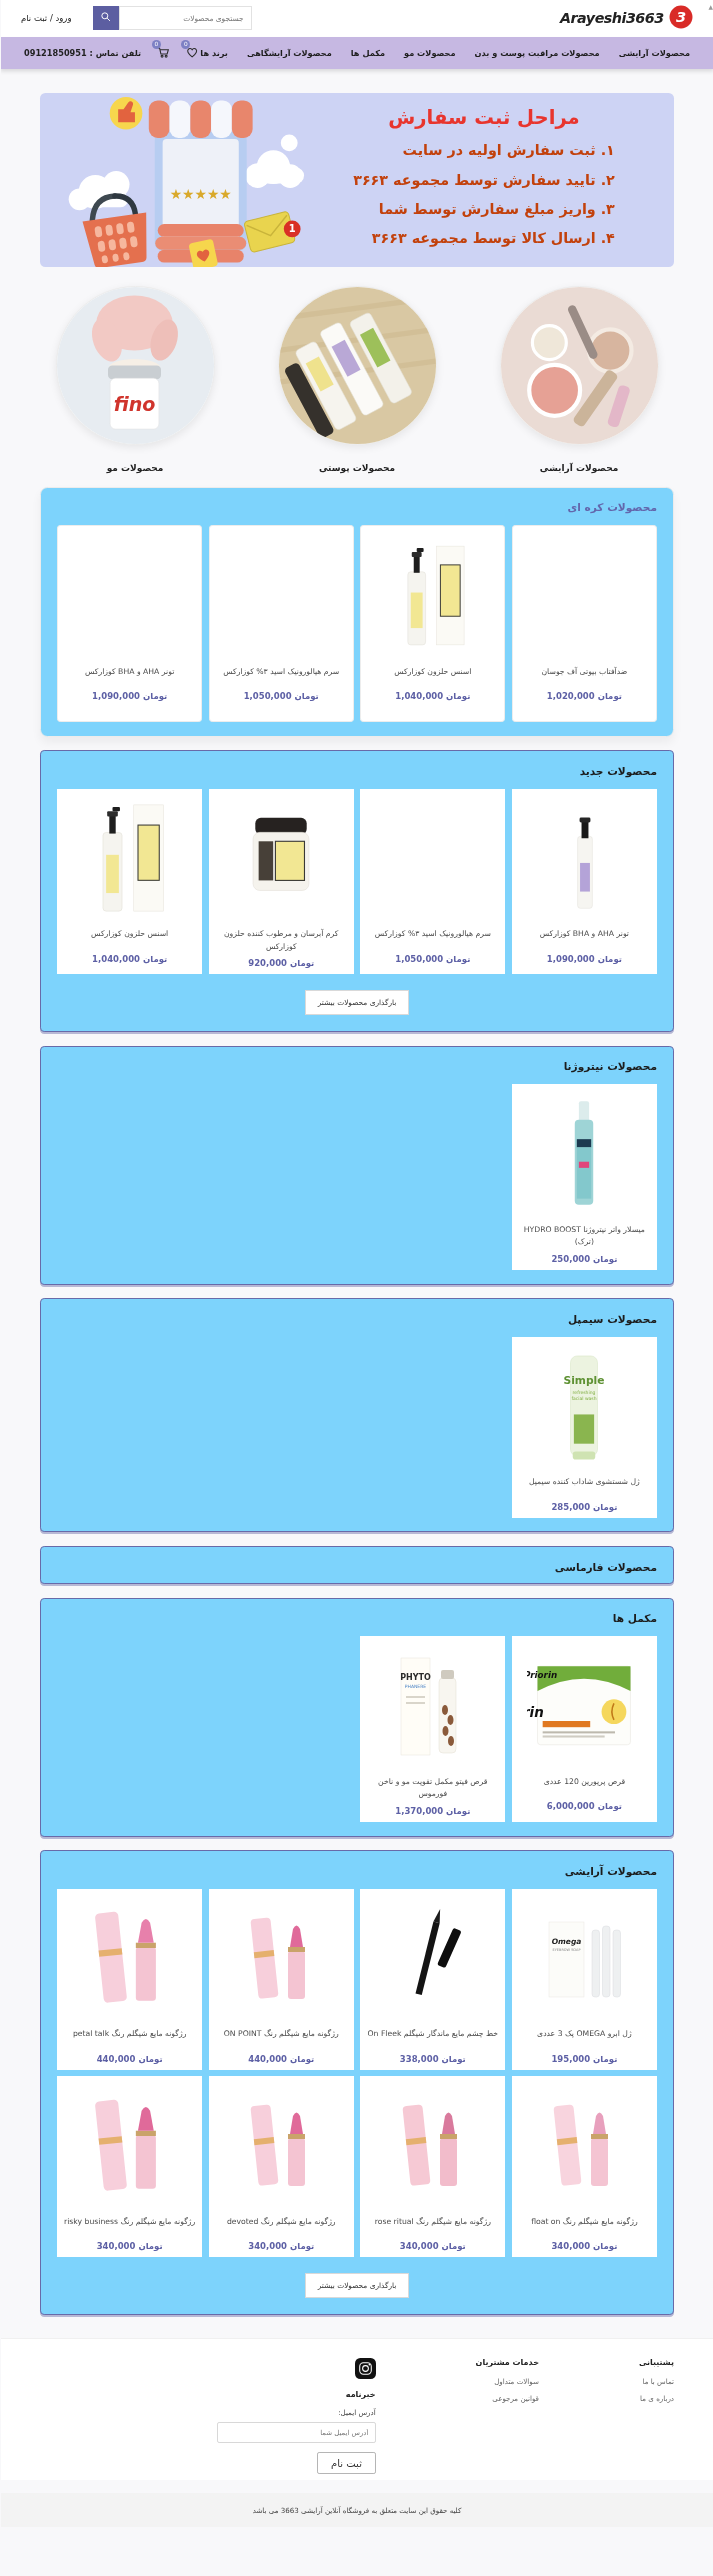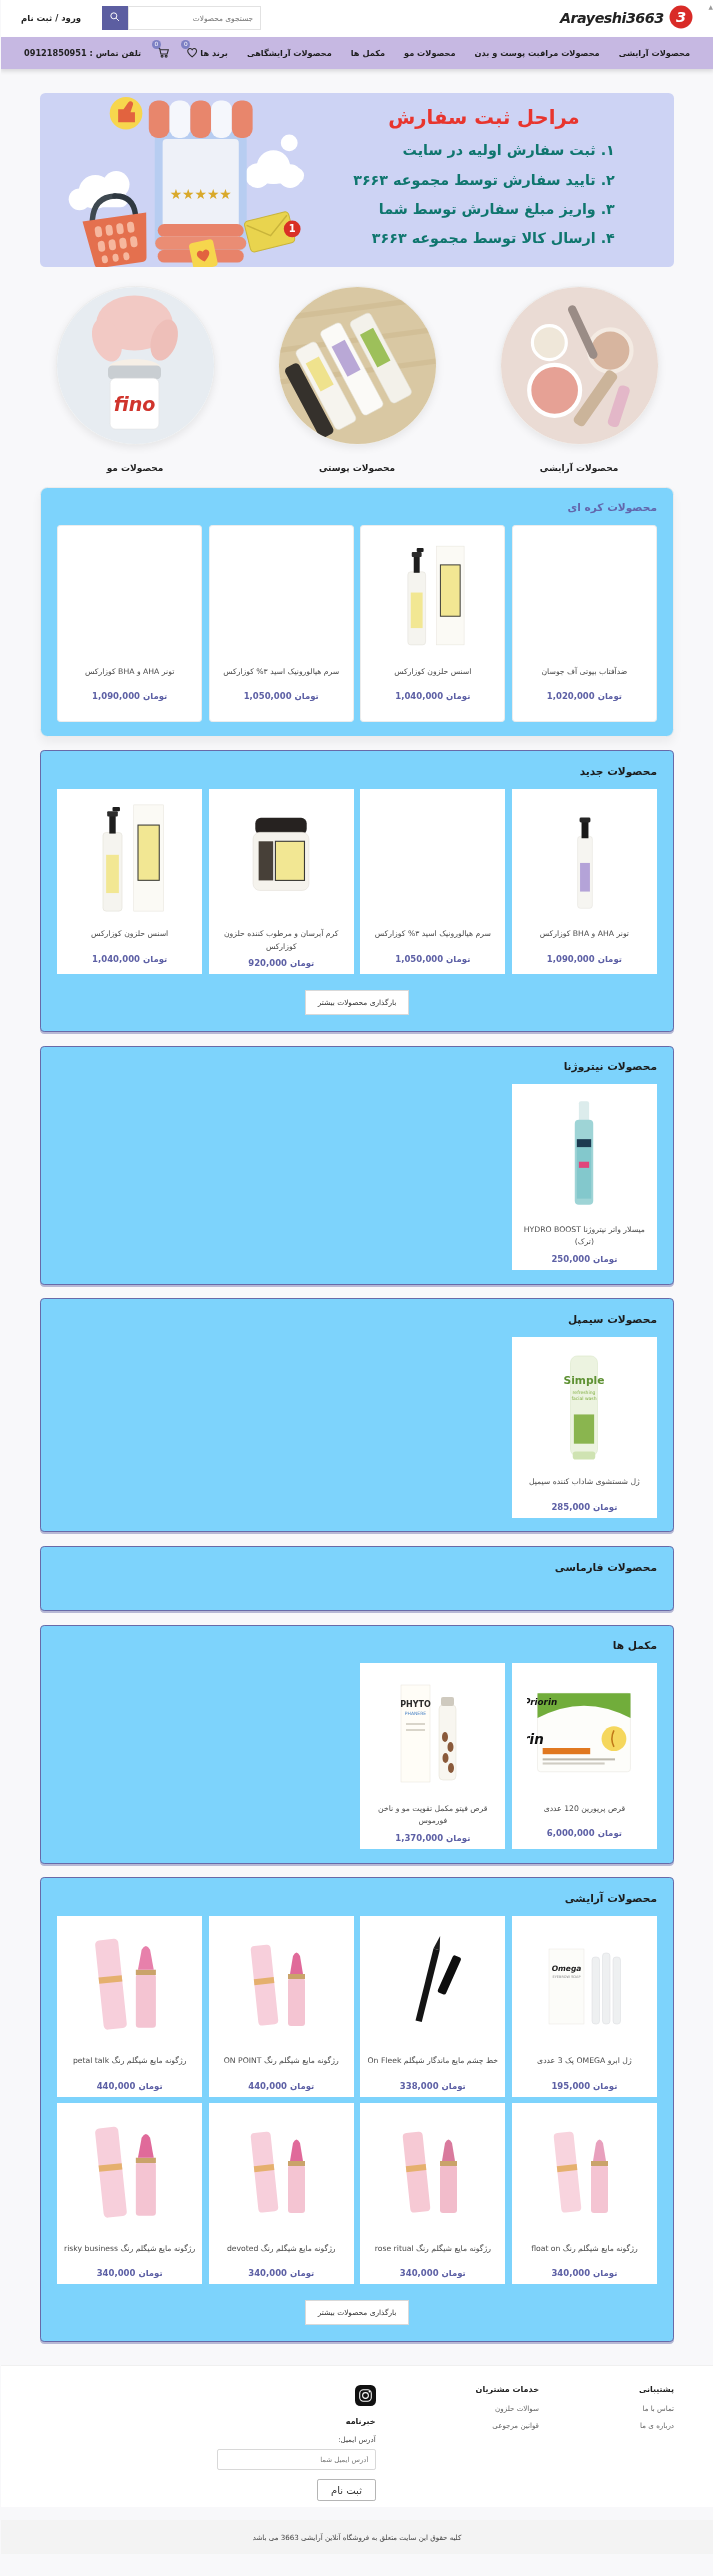--- a/index.html
+++ b/index.html
@@ -7,37 +7,37 @@
   .page { position:relative; width:714px; overflow:hidden; }
 
   
   .topbar { display:flex; align-items:center; background:#fff; padding:5.3px 21px; gap:21px; }
   .logo { display:flex; align-items:center; gap:5.3px; cursor:pointer; }
   .logo-text { font-style:italic; font-weight:bold; font-size:14.3px; letter-spacing:-0.5px; direction:ltr; }
   .flex1 { flex:1; }
   .search { display:flex; align-items:stretch; }
   .search input { width:133px; height:24px; border:0.5px solid #e2e2e2; padding:0 7.4px; font-size:7.4px; color:#555; outline:none; text-align:right; font-family:inherit; background:#fff; }
   .search button { width:26.4px; height:24px; background:#5c5ea1; border:none; display:flex; align-items:center; justify-content:center; cursor:pointer; }
-  .login { font-weight:bold; font-size:8.5px; color:#222; text-decoration:none; white-space:nowrap; }
+  .login { font-weight:normal; font-size:8.5px; color:#222; text-decoration:none; white-space:nowrap; }
 
   .navbar { display:flex; align-items:center; justify-content:space-between; background:#c6b8e2; padding:8px 24px; box-shadow:0 2.6px 4.2px rgba(0,0,0,.13); }
   .nav-links { display:flex; gap:19px; list-style:none; margin:0; padding:0; }
   .nav-links li { font-size:8.2px; font-weight:bold; color:#1e1e1e; cursor:pointer; white-space:nowrap; }
   .nav-tools { display:flex; align-items:center; gap:15px; }
   .icon-wrap { position:relative; cursor:pointer; }
   .badge { position:absolute; top:-4.8px; left:-4.2px; background:#7e81c4; color:#fff; font-size:5.8px; width:9px; height:9px; border-radius:50%; display:flex; align-items:center; justify-content:center; }
   .phone { font-weight:bold; font-size:8.2px; white-space:nowrap; }
 
   .scrolltop { position:absolute; top:4.2px; right:1.1px; color:#9a9a9a; font-size:5.8px; cursor:pointer; }
 
   
   .banner { margin:24px 40px 0; height:174px; background:#cdd3f4; border-radius:5.3px; display:flex; overflow:hidden; align-items:center; }
   .banner-text { flex:1; display:flex; flex-direction:column; align-items:center; justify-content:center; padding-right:16px; }
   .banner-title { color:#e8352e; font-size:19.6px; font-weight:bold; margin:0 0 7.4px; }
-  .banner-steps { text-align:right; font-size:14.3px; font-weight:bold; color:#0f766e; line-height:2.05; }
+  .banner-steps { text-align:right; font-size:14.3px; font-weight:bold; color:#c2410c; line-height:2.05; }
   .banner-art { width:270px; flex:0 0 auto; display:flex; align-items:center; justify-content:center; }
 
   
   .cats { display:flex; justify-content:center; gap:63px; margin:19px 0 4.2px; }
   .cat { display:flex; flex-direction:column; align-items:center; gap:18px; cursor:pointer; }
   .cat-circle { width:159px; height:159px; border-radius:50%; overflow:hidden; border:0.5px solid #ececec; box-shadow:0 2.6px 8.5px rgba(0,0,0,.08); background:#fff; }
   .cat-circle svg { display:block; }
   .cat-label { font-weight:bold; font-size:9px; color:#222; }
 
   
@@ -46,21 +46,21 @@
   .sec-title { font-size:10.6px; font-weight:bold; color:#1c1c1c; margin:2.1px 0 11.6px; }
   .sec-title.purple { color:#6366ac; }
 
   .pgrid { display:grid; grid-template-columns:repeat(4,1fr); gap:6.3px; }
   .pcard { display:flex; flex-direction:column; align-items:center; text-align:center; padding:6.3px; cursor:pointer; background:#fff; }
   .pcard.bordered { border:0.5px solid #ededed; border-radius:3.2px; min-height:197px; }
   .pimg { height:126px; width:100%; display:flex; align-items:center; justify-content:center; }
   .pname { font-size:7.7px; color:#4a4a4a; margin:7.4px 0 5.3px; min-height:20px; line-height:1.6; }
   .pprice { direction:ltr; unicode-bidi:isolate; font-weight:bold; font-size:8.5px; color:#5d60a5; }
   .loadmore { display:block; margin:16px auto 2.1px; background:#fff; border:0.5px solid #d9d9d9; padding:6.9px 11.6px; font-size:7.4px; color:#333; font-family:inherit; cursor:pointer; }
-  .sec.title-only { padding-bottom:34px; }
+  .sec.title-only { padding-bottom:7px; }
 
   
   footer { background:#fff; margin-top:23px; padding:19px 40px 5.3px; border-top:0.5px solid #f0f0f0; }
   .footer-cols { display:flex; gap:100px; }
   .fcol h3 { font-size:8px; margin:0 0 9.5px; color:#222; }
   .fcol a { display:block; color:#666; font-size:7.1px; margin-bottom:8px; text-decoration:none; cursor:pointer; }
   .newsletter .insta { margin-bottom:8.5px; cursor:pointer; display:inline-block; }
   .newsletter h3 { margin-top:0; }
   .newsletter label { font-size:7.1px; color:#444; display:block; margin-bottom:5.3px; }
   .newsletter input { width:159px; height:21px; border:0.5px solid #d8d8d8; border-radius:2.1px; padding:0 6.3px; font-size:6.9px; text-align:right; font-family:inherit; color:#555; outline:none; }
@@ -555,21 +555,21 @@
 
   <footer>
     <div class="footer-cols">
       <div class="fcol">
         <h3>پشتیبانی</h3>
         <a href="#">تماس با ما</a>
         <a href="#">درباره ی ما</a>
       </div>
       <div class="fcol">
         <h3>خدمات مشتریان</h3>
-        <a href="#">سوالات حلزون</a>
+        <a href="#">سوالات متداول</a>
         <a href="#">قوانین مرجوعی</a>
       </div>
       <div class="fcol newsletter">
         <span class="insta">
           <svg width="21" height="21" viewBox="0 0 40 40">
               <rect width="40" height="40" rx="10" fill="#111"></rect>
               <rect x="9" y="9" width="22" height="22" rx="7" fill="none" stroke="#fff" stroke-width="2"></rect>
               <circle cx="20" cy="20" r="5.5" fill="none" stroke="#fff" stroke-width="2"></circle>
               <circle cx="27.5" cy="12.5" r="1.7" fill="#fff"></circle>
             </svg>

